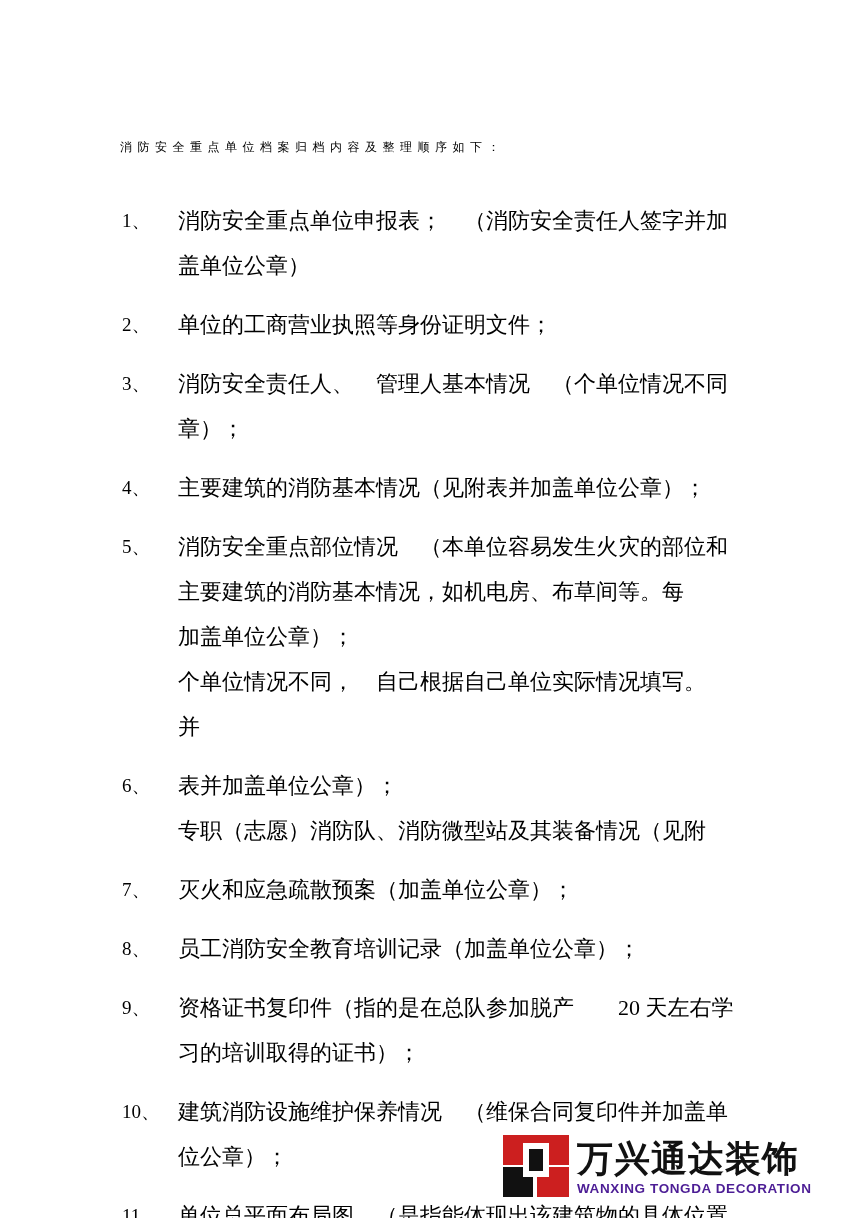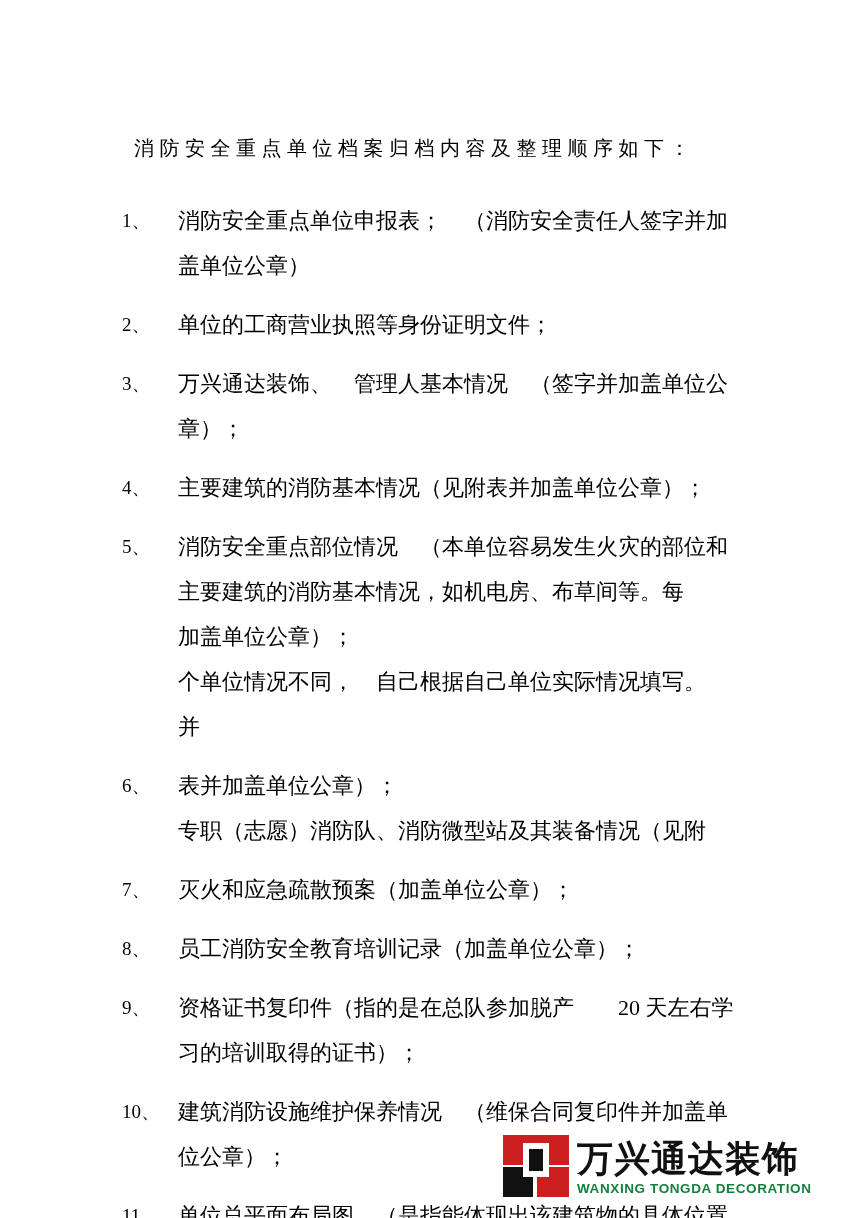--- a/index.html
+++ b/index.html
@@ -18,26 +18,27 @@
 
   .page {
     position: absolute;
     inset: 0;
     padding: 0;
   }
 
   .doc-title {
     position: absolute;
     top: 133px;
-    left: 134px;
+    left: 120px;
     right: 122px;
-    font-size: 20px;
+    font-size: 12px;
     line-height: 30px;
     letter-spacing: 5.5px;
     white-space: nowrap;
+    font-family: Liberation Mono, monospace;
   }
 
   .list {
     position: absolute;
     top: 198px;
     left: 122px;
     width: 618px;
   }
 
   .item {
@@ -122,21 +123,21 @@
     white-space: nowrap;
   }
   .logo-en {
     position: absolute;
     left: 74px;
     top: 46px;
     font-family: "Liberation Sans", "DejaVu Sans", sans-serif;
     font-size: 13.5px;
     font-weight: bold;
     letter-spacing: 0.6px;
-    color: #15803d;
+    color: #4c1d95;
     white-space: nowrap;
   }
 </style>
 </head>
 <body>
 
 <div class="page">
 
   <div class="doc-title">消防安全重点单位档案归档内容及整理顺序如下：</div>
 
@@ -153,21 +154,21 @@
     <div class="item">
       <div class="item-num">2、</div>
       <div class="item-body">
         <div class="line">单位的工商营业执照等身份证明文件；</div>
       </div>
     </div>
 
     <div class="item">
       <div class="item-num">3、</div>
       <div class="item-body">
-        <div class="line">万兴通达装饰、　管理人基本情况　（签字并加盖单位公</div>
+        <div class="line">消防安全责任人、　管理人基本情况　（个单位情况不同</div>
         <div class="line">章）；</div>
       </div>
     </div>
 
     <div class="item">
       <div class="item-num">4、</div>
       <div class="item-body">
         <div class="line">主要建筑的消防基本情况（见附表并加盖单位公章）；</div>
       </div>
     </div>

